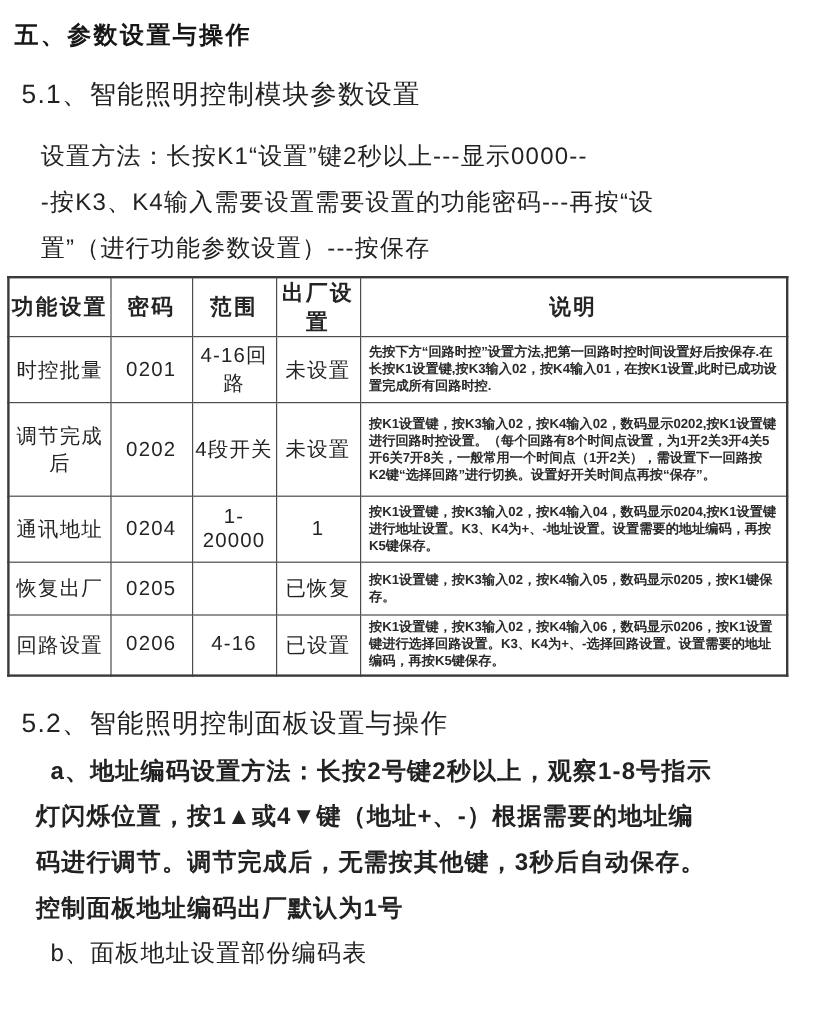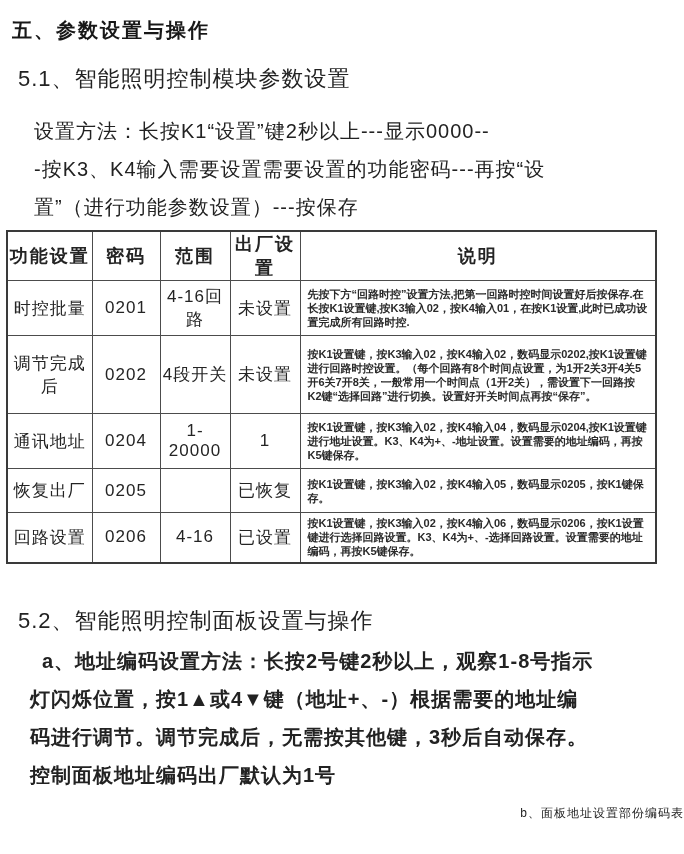--- a/index.html
+++ b/index.html
@@ -80,40 +80,39 @@
     letter-spacing: 0px;
     color: #2a2a2a;
   }
   .param-table tbody tr.r1 { height: 55px; }
   .param-table tbody tr.r2 { height: 78px; }
   .param-table tbody tr.r3 { height: 54px; }
   .param-table tbody tr.r4 { height: 55px; }
   .param-table tbody tr.r5 { height: 44px; }
   .param-table tbody tr.r6 { height: 50px; }
   .h2-heading.second {
-    margin-top: 42px;
+    margin-top: 24px;
   }
   .item-a-para {
     margin: 6px 16px 0 30px;
     text-indent: 12px;
     font-size: 20px;
     line-height: 38px;
     letter-spacing: 1px;
     white-space: pre-line;
     color: #222222;
     font-weight: 700;
   }
   .item-b-line {
     margin: 0 0 0 42px;
-    font-size: 12px;
+    font-size: 20px;
     line-height: 38px;
     letter-spacing: 1px;
     color: #222222;
     font-weight: 500;
-    text-align: right;
   }
 </style>
 </head>
 <body>
 
 <div class="page">
 
   <div class="h1-title">五、参数设置与操作</div>
 
   <div class="h2-heading">5.1、智能照明控制模块参数设置</div>

